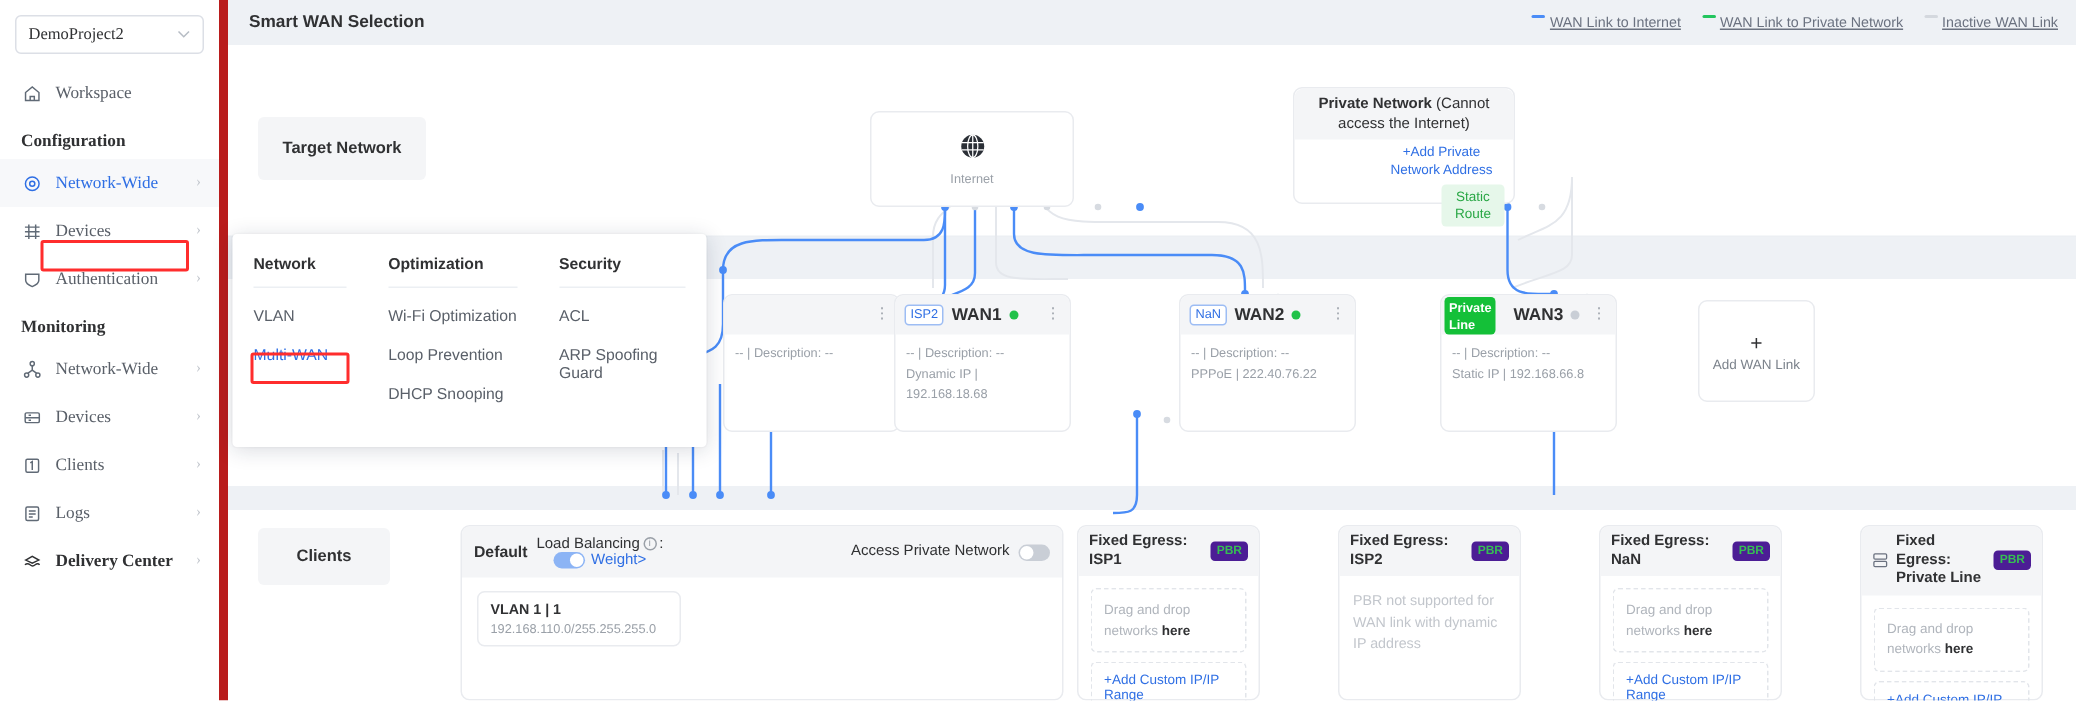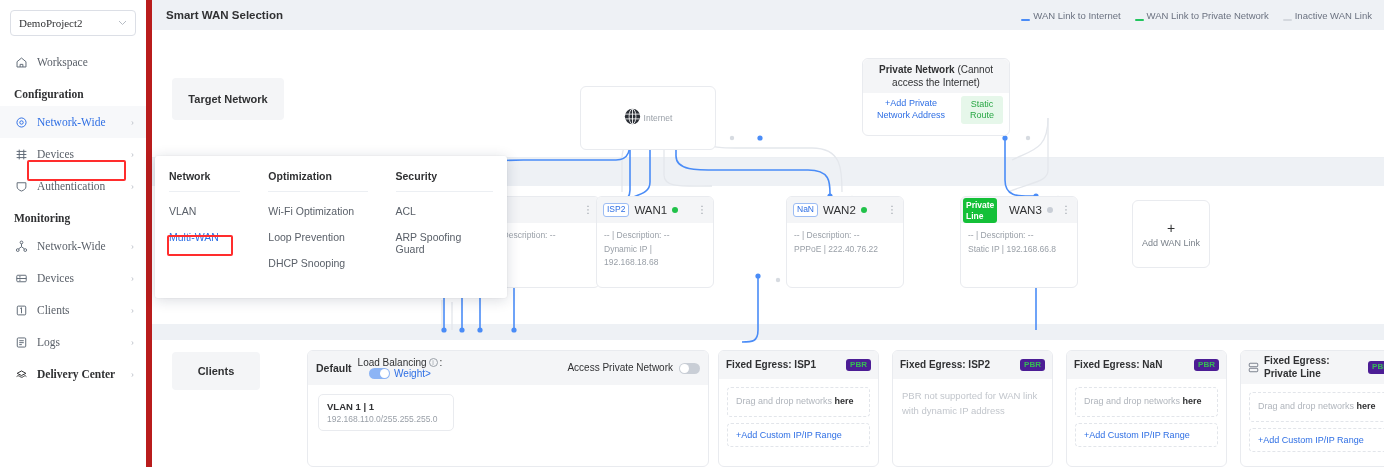--- a/index.html
+++ b/index.html
@@ -47,21 +47,21 @@
   }
 
   
   .main { flex: 1 1 auto; position: relative; height: 467px; background: #fff; }
   .topbar {
     height: 30px; background: #eef1f5; display: flex; align-items: center;
     justify-content: space-between; padding: 0 12px 0 14px;
   }
   .topbar .title { font-size: 11.5px; font-weight: bold; color: #303133; }
   .legend { display: flex; align-items: center; gap: 14px; font-size: 9.5px; color: #6b7280; }
-  .legend .li { display: flex; align-items: flex-end; gap: 3px; white-space: nowrap; }
+  .legend .li { display: flex; align-items: flex-start; gap: 3px; white-space: nowrap; text-decoration: underline; }
   .legend .dash { width: 9px; height: 2px; border-radius: 1px; display: inline-block; }
 
   
   .canvas { position: relative; height: 437px; }
   .row-band { position: absolute; left: 0; right: 0; }
   .band-top    { top: 0;   height: 128px; background: #ffffff; border-bottom: 1px solid #eceff3; }
   .band-mid    { top: 128; height: 28px;  background: #eef1f5; }
   .band-wan    { top: 156px; height: 138px; background: #ffffff; }
   .band-gap    { top: 294px; height: 16px; background: #eef1f5; }
   .band-bottom { top: 310px; height: 127px; background: #ffffff; }
@@ -71,31 +71,31 @@
   .tag-chip {
     position: absolute; background: #f4f5f7; border-radius: 4px;
     font-size: 11px; font-weight: bold; color: #303133;
     display: flex; align-items: center; justify-content: center;
   }
 
   .node-box {
     position: absolute; background: #fff; border: 1px solid #e9ebef;
     border-radius: 6px; z-index: 3;
   }
-  .internet-node { display: flex; flex-direction: row; align-items: center; justify-content: center; gap: 3px; margin-top: 12px; }
+  .internet-node { display: flex; flex-direction: column; align-items: center; justify-content: center; gap: 3px; }
   .internet-node .glabel { font-size: 8.5px; color: #9aa0a8; }
 
   .privnet-node { z-index: 3; }
   .privnet-head {
     background: #f4f5f7; border-radius: 6px 6px 0 0;
     font-size: 10px; color: #303133; text-align: center;
     padding: 5px 6px 4px 6px; line-height: 1.25;
   }
   .privnet-head b { font-weight: bold; }
-  .privnet-body { display: flex; align-items: center; justify-content: space-between; padding: 3px 6px 5px 6px; gap: 4px; }
+  .privnet-body { display: flex; align-items: flex-end; justify-content: space-between; padding: 3px 6px 5px 6px; gap: 4px; flex-direction: column; }
   .link-blue { color: #2f6fe4; font-size: 9px; line-height: 1.3; text-align: center; }
   .static-route-chip {
     background: #e6f7ea; color: #22a martin; color: #29a745;
     font-size: 9px; border-radius: 3px; padding: 3px 5px;
     text-align: center; line-height: 1.2; white-space: normal; width: 42px;
   }
 
   
   .wan-card {
     position: absolute; width: 118px; background: #fff;
@@ -109,21 +109,21 @@
   }
   .isp-chip {
     font-size: 8.5px; color: #2f6fe4; border: 1px solid #9dbdf4;
     border-radius: 3px; padding: 1px 3px; background: #fff; line-height: 1.1;
   }
   .pl-chip {
     position: absolute; left: 2px; top: 1px; width: 34px;
     background: #14c038; color: #ffffff; font-size: 8.5px; font-weight: bold;
     border-radius: 3px; padding: 2px 3px; line-height: 1.25; z-index: 4;
   }
-  .wan-name { font-size: 11.5px; font-weight: normal; color: #303133; }
+  .wan-name { font-size: 11.5px; font-weight: bold; color: #303133; }
   .stat-dot { width: 6px; height: 6px; border-radius: 50%; background: #21c24a; }
   .stat-dot.off { background: #c9ced6; }
   .kebab { margin-left: auto; color: #9aa0a8; font-size: 10px; letter-spacing: 0; line-height: 1; }
   .wan-body { padding: 6px 7px 8px 7px; font-size: 8.5px; color: #9aa0a8; line-height: 1.6; }
 
   .add-wan {
     position: absolute; width: 78px; height: 68px; background: #fff;
     border: 1px solid #e9ebef; border-radius: 6px; z-index: 3;
     display: flex; flex-direction: column; align-items: center; justify-content: center; gap: 3px;
   }
@@ -157,21 +157,21 @@
   .apn-wrap { display: flex; align-items: center; gap: 6px; margin-left: auto; }
 
   .vlan-box {
     margin: 9px 10px; border: 1px solid #e9ebef; border-radius: 5px;
     padding: 6px 8px; width: 136px;
   }
   .vlan-box .t1 { font-size: 9.5px; font-weight: bold; color: #303133; }
   .vlan-box .t2 { font-size: 8.5px; color: #9aa0a8; margin-top: 2px; }
 
   .egress-card {
-    position: absolute; width: 161px; background: #fff;
+    position: absolute; width: 122px; background: #fff;
     border: 1px solid #e9ebef; border-radius: 6px; z-index: 3;
   }
   .egress-head {
     background: #f4f5f7; border-radius: 5px 5px 0 0; min-height: 28px;
     display: flex; align-items: center; gap: 5px; padding: 4px 7px;
   }
   .egress-head .etitle { font-size: 10px; font-weight: bold; color: #303133; line-height: 1.25; }
   .pbr-chip {
     background: #4c1d95; color: #36bd54; font-size: 8px; font-weight: bold;
     border-radius: 3px; padding: 2px 4px; margin-left: auto; line-height: 1.1;
@@ -183,21 +183,21 @@
   .dashbox b { color: #303133; font-weight: bold; }
   .addbox {
     margin: 6px 8px 8px 8px; border: 1px dashed #e2e5ea; border-radius: 4px;
     padding: 6px 8px; font-size: 9px; color: #2f6fe4;
   }
   .nopbr { padding: 10px 9px; font-size: 9.5px; color: #c2c6cc; line-height: 1.55; }
   .srv-ico { color: #6b7280; display: flex; align-items: center; }
 
   
   .mega {
-    position: absolute; left: 155px; top: 156px; width: 352px; height: 142px;
+    position: absolute; left: 155px; top: 156px; width: 316px; height: 142px;
     background: #fff; border-radius: 3px;
     box-shadow: 0 2px 14px rgba(20,30,60,0.16), 0 0 0 1px rgba(0,0,0,0.02);
     z-index: 30; padding: 14px 0 10px 0; display: flex;
   }
   .mega-col { padding: 0 14px; }
   .mega-col.c1 { width: 110px; }
   .mega-col.c2 { width: 142px; }
   .mega-col.c3 { width: 140px; }
   .mega-h {
     font-size: 10.5px; font-weight: bold; color: #303133;

